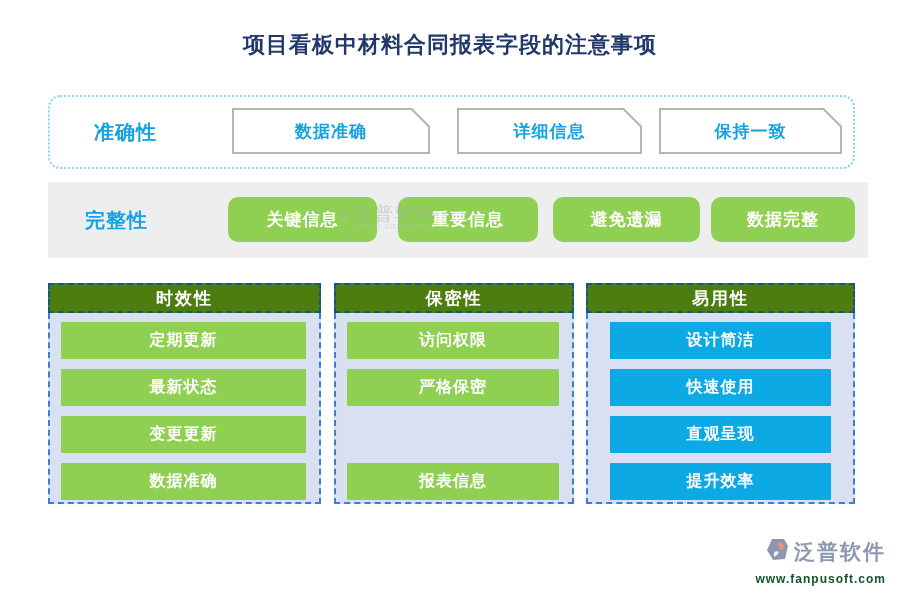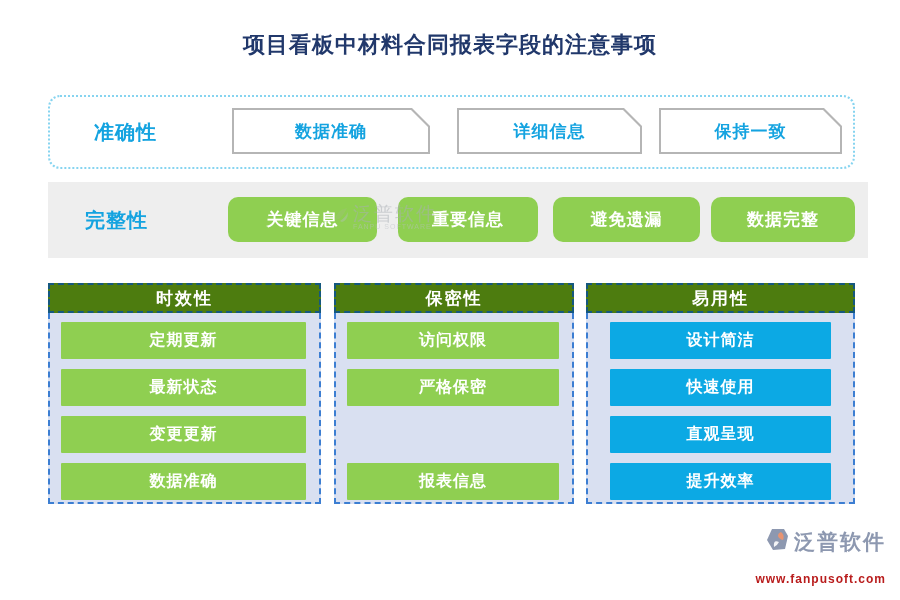--- a/index.html
+++ b/index.html
@@ -84,21 +84,21 @@
   .c1{left:48px;width:273px;}
   .c2{left:334px;width:240px;}
   .c3{left:586px;width:269px;}
 
   
   .footer{
     position:absolute;right:14px;bottom:14px;text-align:right;
   }
   .brand-row{display:flex;align-items:center;justify-content:flex-end;gap:4px;}
   .brand-name{font-size:21px;font-weight:bold;color:#8d98b0;letter-spacing:2px;}
-  .brand-url{font-size:12px;font-weight:bold;color:#b91c1c;letter-spacing:1px;margin-top:16px;}
+  .brand-url{font-size:12px;font-weight:bold;color:#14532d;letter-spacing:1px;margin-top:6px;}
 </style>
 </head>
 <body>
 
 <div class="page">
 
   <div class="title">项目看板中材料合同报表字段的注意事项</div>
 
   <div class="row1">
     <div class="row-label">准确性</div>

